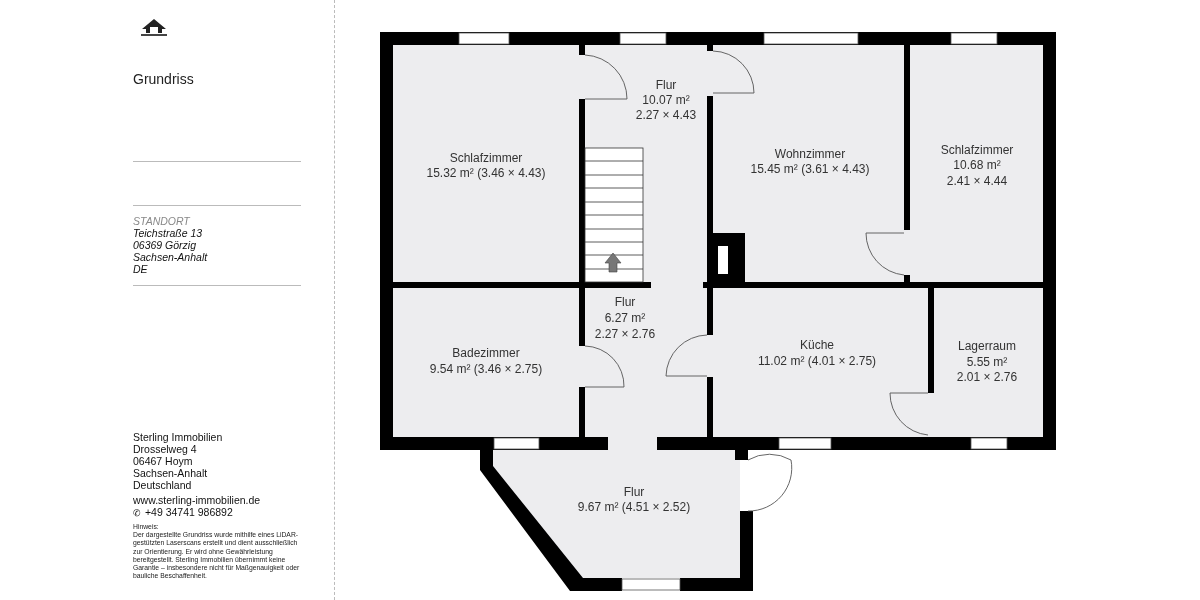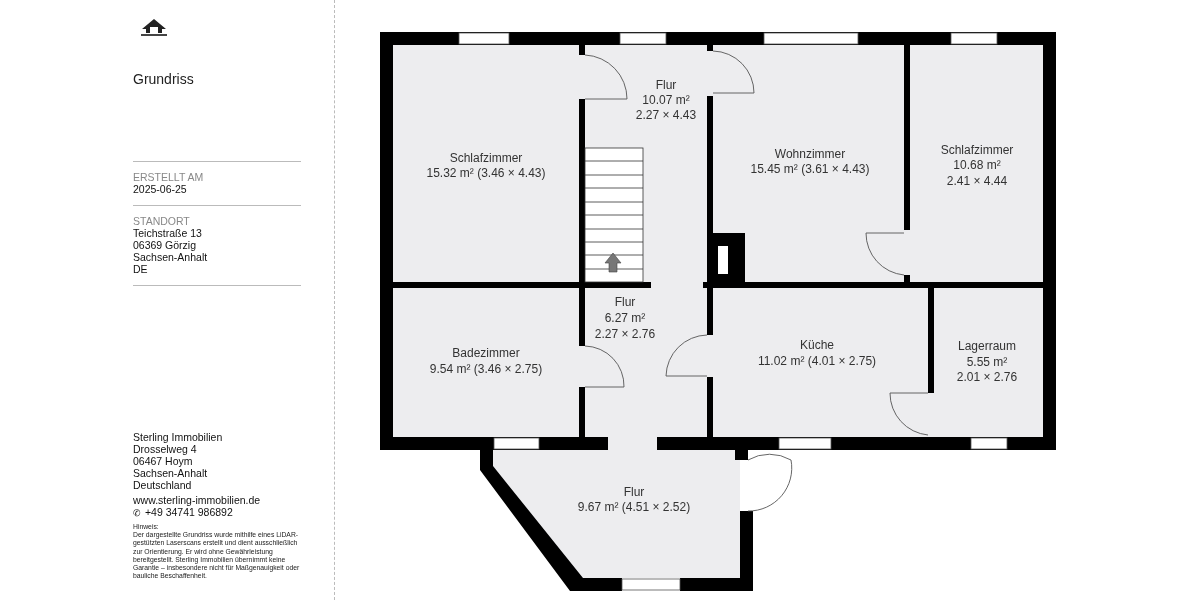--- a/index.html
+++ b/index.html
@@ -25,27 +25,23 @@
 <div id="sidebar">
   <svg class="logo" viewBox="0 0 30 18">
     <polygon points="15,0 3,10 7,10 7,14 11,14 11,8 19,8 19,14 23,14 23,10 27,10" fill="#222"></polygon>
     <rect x="2" y="15" width="26" height="2" fill="#444"></rect>
   </svg>
 
   <div class="title">Grundriss</div>
 
   <div class="divider" style="top:142px;"></div>
 
-  <div class="section" style="top:152px;">
-    <span class="label">ERSTELLT AM</span>
-    <span class="val">2025-06-25</span>
-  </div>
   <div class="divider" style="top:186px;"></div>
 
-  <div class="section" style="top:196px;">
+  <div class="section" style="top:196px;font-style:italic;">
     <span class="label">STANDORT</span>
     <span class="val">Teichstraße 13</span>
     <span class="val">06369 Görzig</span>
     <span class="val">Sachsen-Anhalt</span>
     <span class="val">DE</span>
   </div>
   <div class="divider" style="top:266px;"></div>
 
 
   <div class="section" style="top:412px;">

